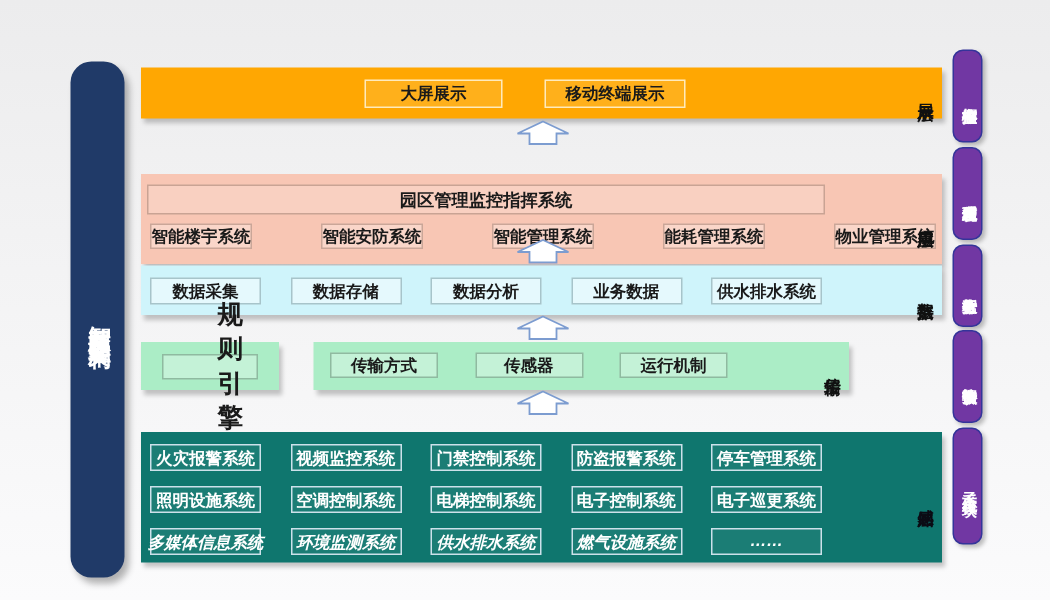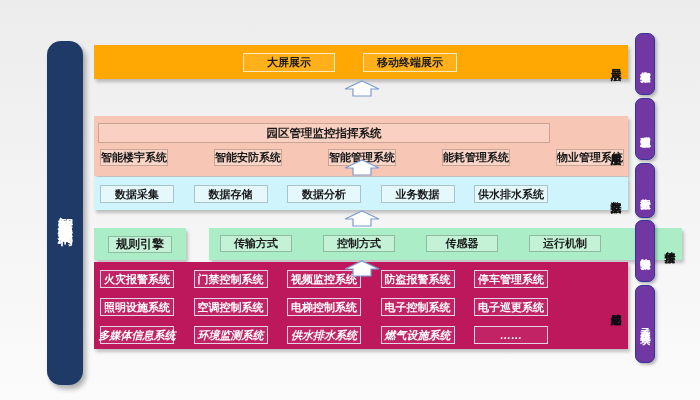--- a/index.html
+++ b/index.html
@@ -25,29 +25,29 @@
 
   
   .band{
     position:absolute;left:94px;width:534px;
     box-shadow:2px 3px 3px rgba(0,0,0,.22);
     text-align:center;
   }
   .band-display{top:45px;height:34px;background:#FFA702;}
   .band-application{top:98px;height:60px;background:#F8C6B4;margin-top:18px;}
   .band-data{top:177px;height:33px;background:#CFF4FB;}
-  .band-perception{top:262px;height:87px;background:#be185d;}
+  .band-perception{top:288px;height:87px;background:#0f766e;}
 
   .engine-block{
     position:absolute;left:94px;top:228px;width:92px;height:32px;
     background:#ABEDC6;box-shadow:2px 3px 3px rgba(0,0,0,.22);
     display:flex;align-items:center;justify-content:center;
   }
   .band-transport{
-    position:absolute;left:209px;top:228px;width:473px;height:32px;
+    position:absolute;left:209px;top:228px;width:357px;height:32px;
     background:#ABEDC6;box-shadow:2px 3px 3px rgba(0,0,0,.22);
   }
 
   .layer-label{
     position:absolute;right:7px;top:50%;transform:translateY(-50%);
     font-size:11px;font-weight:bold;color:#111111;line-height:1.05;
     letter-spacing:1px;
   }
 
   
@@ -84,21 +84,21 @@
 
   
   .row-data{top:8px;}
   .row-data .cell{height:18px;border:1px solid rgba(90,130,140,.45);background:rgba(255,255,255,.45);}
 
   
   .engine-box{
     box-sizing:border-box;width:64px;height:17px;
     border:1px solid rgba(90,130,105,.5);background:rgba(255,255,255,.30);
     display:flex;align-items:center;justify-content:center;
-    font-size:12px;font-weight:bold;color:#1a1a1a;
+    font-size:17px;font-weight:bold;color:#1a1a1a;padding-left:36px;
   }
   .row-transport{position:absolute;left:11px;right:81px;top:7px;display:flex;justify-content:space-between;}
   .row-transport .cell{width:72px;height:17px;border:1px solid rgba(90,130,105,.5);background:rgba(255,255,255,.30);}
 
   
   .row-perc .cell{
     height:18px;color:#ffffff;
     border:1px solid rgba(235,242,255,.85);background:rgba(255,255,255,.05);
   }
   .row-perc.r1{top:8px;}
@@ -166,32 +166,31 @@
     </div>
     <span class="layer-label vtext">数据层</span>
   </div>
 
   <div class="engine-block">
     <div class="engine-box">规则引擎</div>
   </div>
   <div class="band-transport">
     <div class="row-transport">
       <div class="cell">传输方式</div>
-      <div class="cell">控制方式</div>
       <div class="cell">传感器</div>
       <div class="cell">运行机制</div>
     </div>
     <span class="layer-label vtext">传输层</span>
   </div>
 
   <div class="band band-perception">
     <div class="row row-perc r1">
       <div class="cell">火灾报警系统</div>
+      <div class="cell">视频监控系统</div>
       <div class="cell">门禁控制系统</div>
-      <div class="cell">视频监控系统</div>
       <div class="cell">防盗报警系统</div>
       <div class="cell">停车管理系统</div>
     </div>
     <div class="row row-perc r2">
       <div class="cell">照明设施系统</div>
       <div class="cell">空调控制系统</div>
       <div class="cell">电梯控制系统</div>
       <div class="cell">电子控制系统</div>
       <div class="cell">电子巡更系统</div>
     </div>

